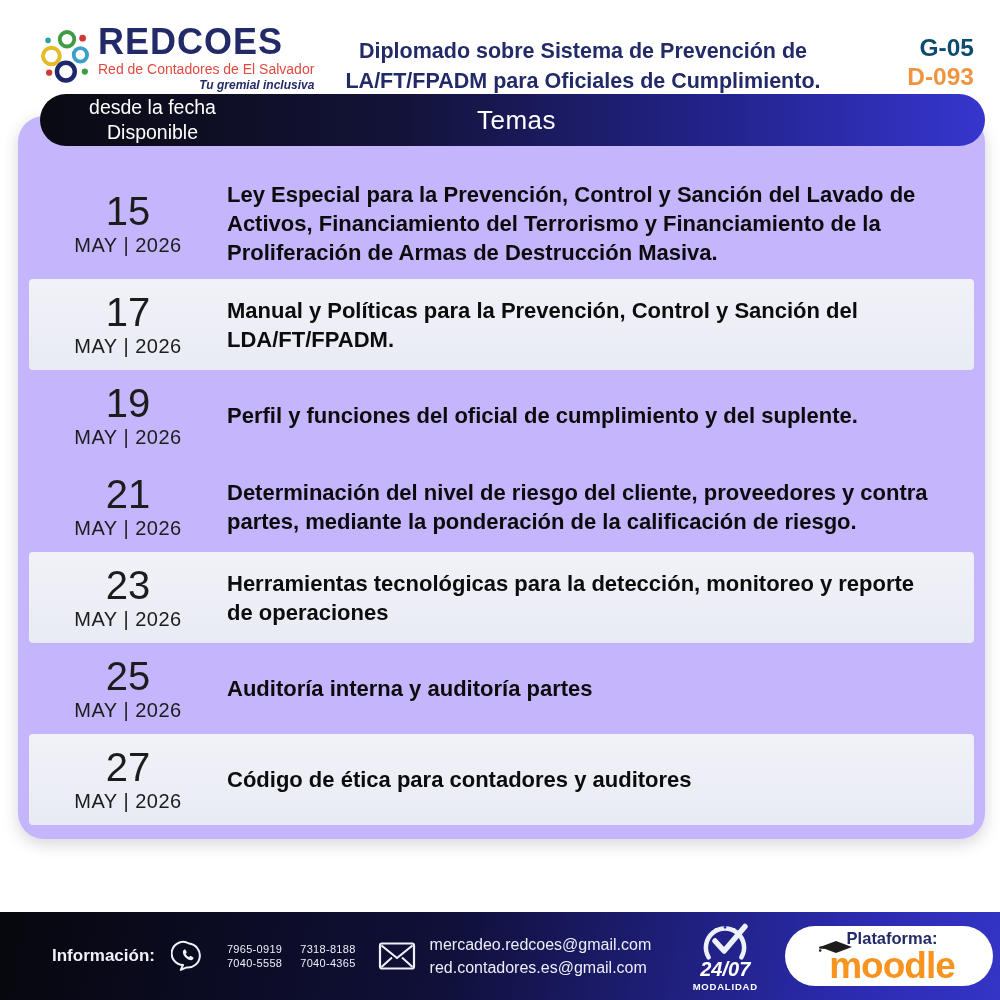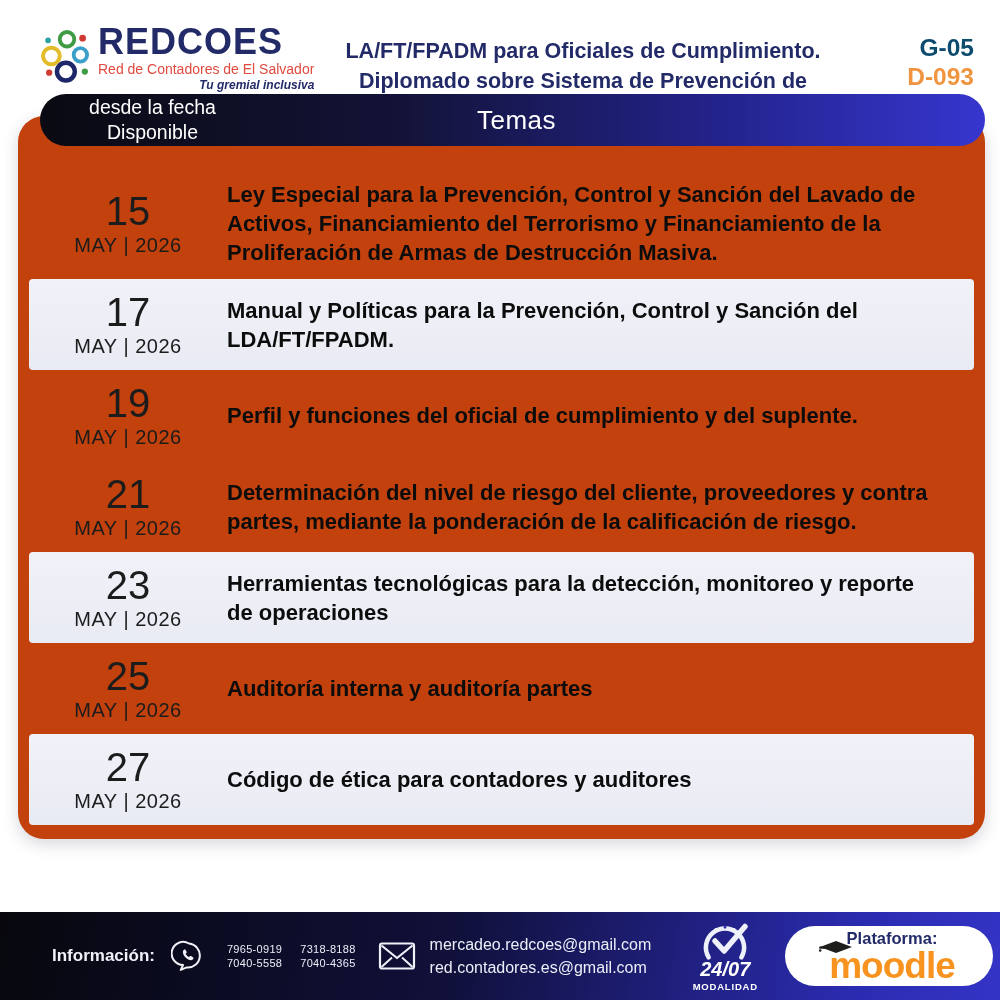--- a/index.html
+++ b/index.html
@@ -28,21 +28,21 @@
     position:relative; z-index:3; margin:4px 0 0 40px; width:945px; height:52px;
     border-radius:26px; display:flex; align-items:center;
     background:linear-gradient(90deg,#0a0a12 0%,#131338 38%,#23238c 72%,#3636cf 100%);
   }
   .availability { width:225px; flex:none; text-align:center; color:#ffffff; font-size:19.5px; line-height:1.3; }
   .topics-label { position:absolute; left:0; right:0; text-align:center; color:#ffffff; font-size:26px; letter-spacing:0.5px;padding-left:8px; }
 
   
   .card {
     position:relative; z-index:1; margin:-30px 0 0 18px; width:967px;
-    background:#c2410c; border-radius:26px;
+    background:#c4b5fd; border-radius:26px;
     box-shadow:0 5px 16px rgba(50,50,85,0.20);
     padding:52px 0 14px 0;
   }
   .row { display:flex; align-items:center; margin:0 11px; padding:12px 0; border-radius:4px; min-height:88px; }
   .row.shaded { background:linear-gradient(180deg,#f1f2f8 0%,#e9ebf4 100%); }
   .date { width:198px; flex:none; text-align:center; color:#1c1c1c; }
   .day { font-size:40px; line-height:1.05; font-weight:400; }
   .my { font-size:20px; margin-top:2px; letter-spacing:0.5px; color:#1c1c1c; }
   .topic { flex:1; padding-right:40px; font-size:22px; font-weight:bold; color:#0c0c0c; line-height:1.32; }
 
@@ -86,22 +86,22 @@
       <circle cx="42" cy="40" r="2.8" fill="#3f9b44"></circle>
     </svg>
     <div class="logo-text">
       <div class="logo-name">REDCOES</div>
       <div class="logo-subtitle">Red de Contadores de El Salvador</div>
       <div class="logo-tagline">Tu gremial inclusiva</div>
     </div>
   </div>
   <div class="title-block">
     <div class="course-title">
+      <div>Diplomado sobre Sistema de Prevención de</div>
       <div>LA/FT/FPADM para Oficiales de Cumplimiento.</div>
-      <div>Diplomado sobre Sistema de Prevención de</div>
     </div>
   </div>
   <div class="codes">
     <div class="code-group">G-05</div>
     <div class="code-doc">D-093</div>
   </div>
 </div>
 
 <div class="banner">
   <div class="topics-label">Temas</div>

